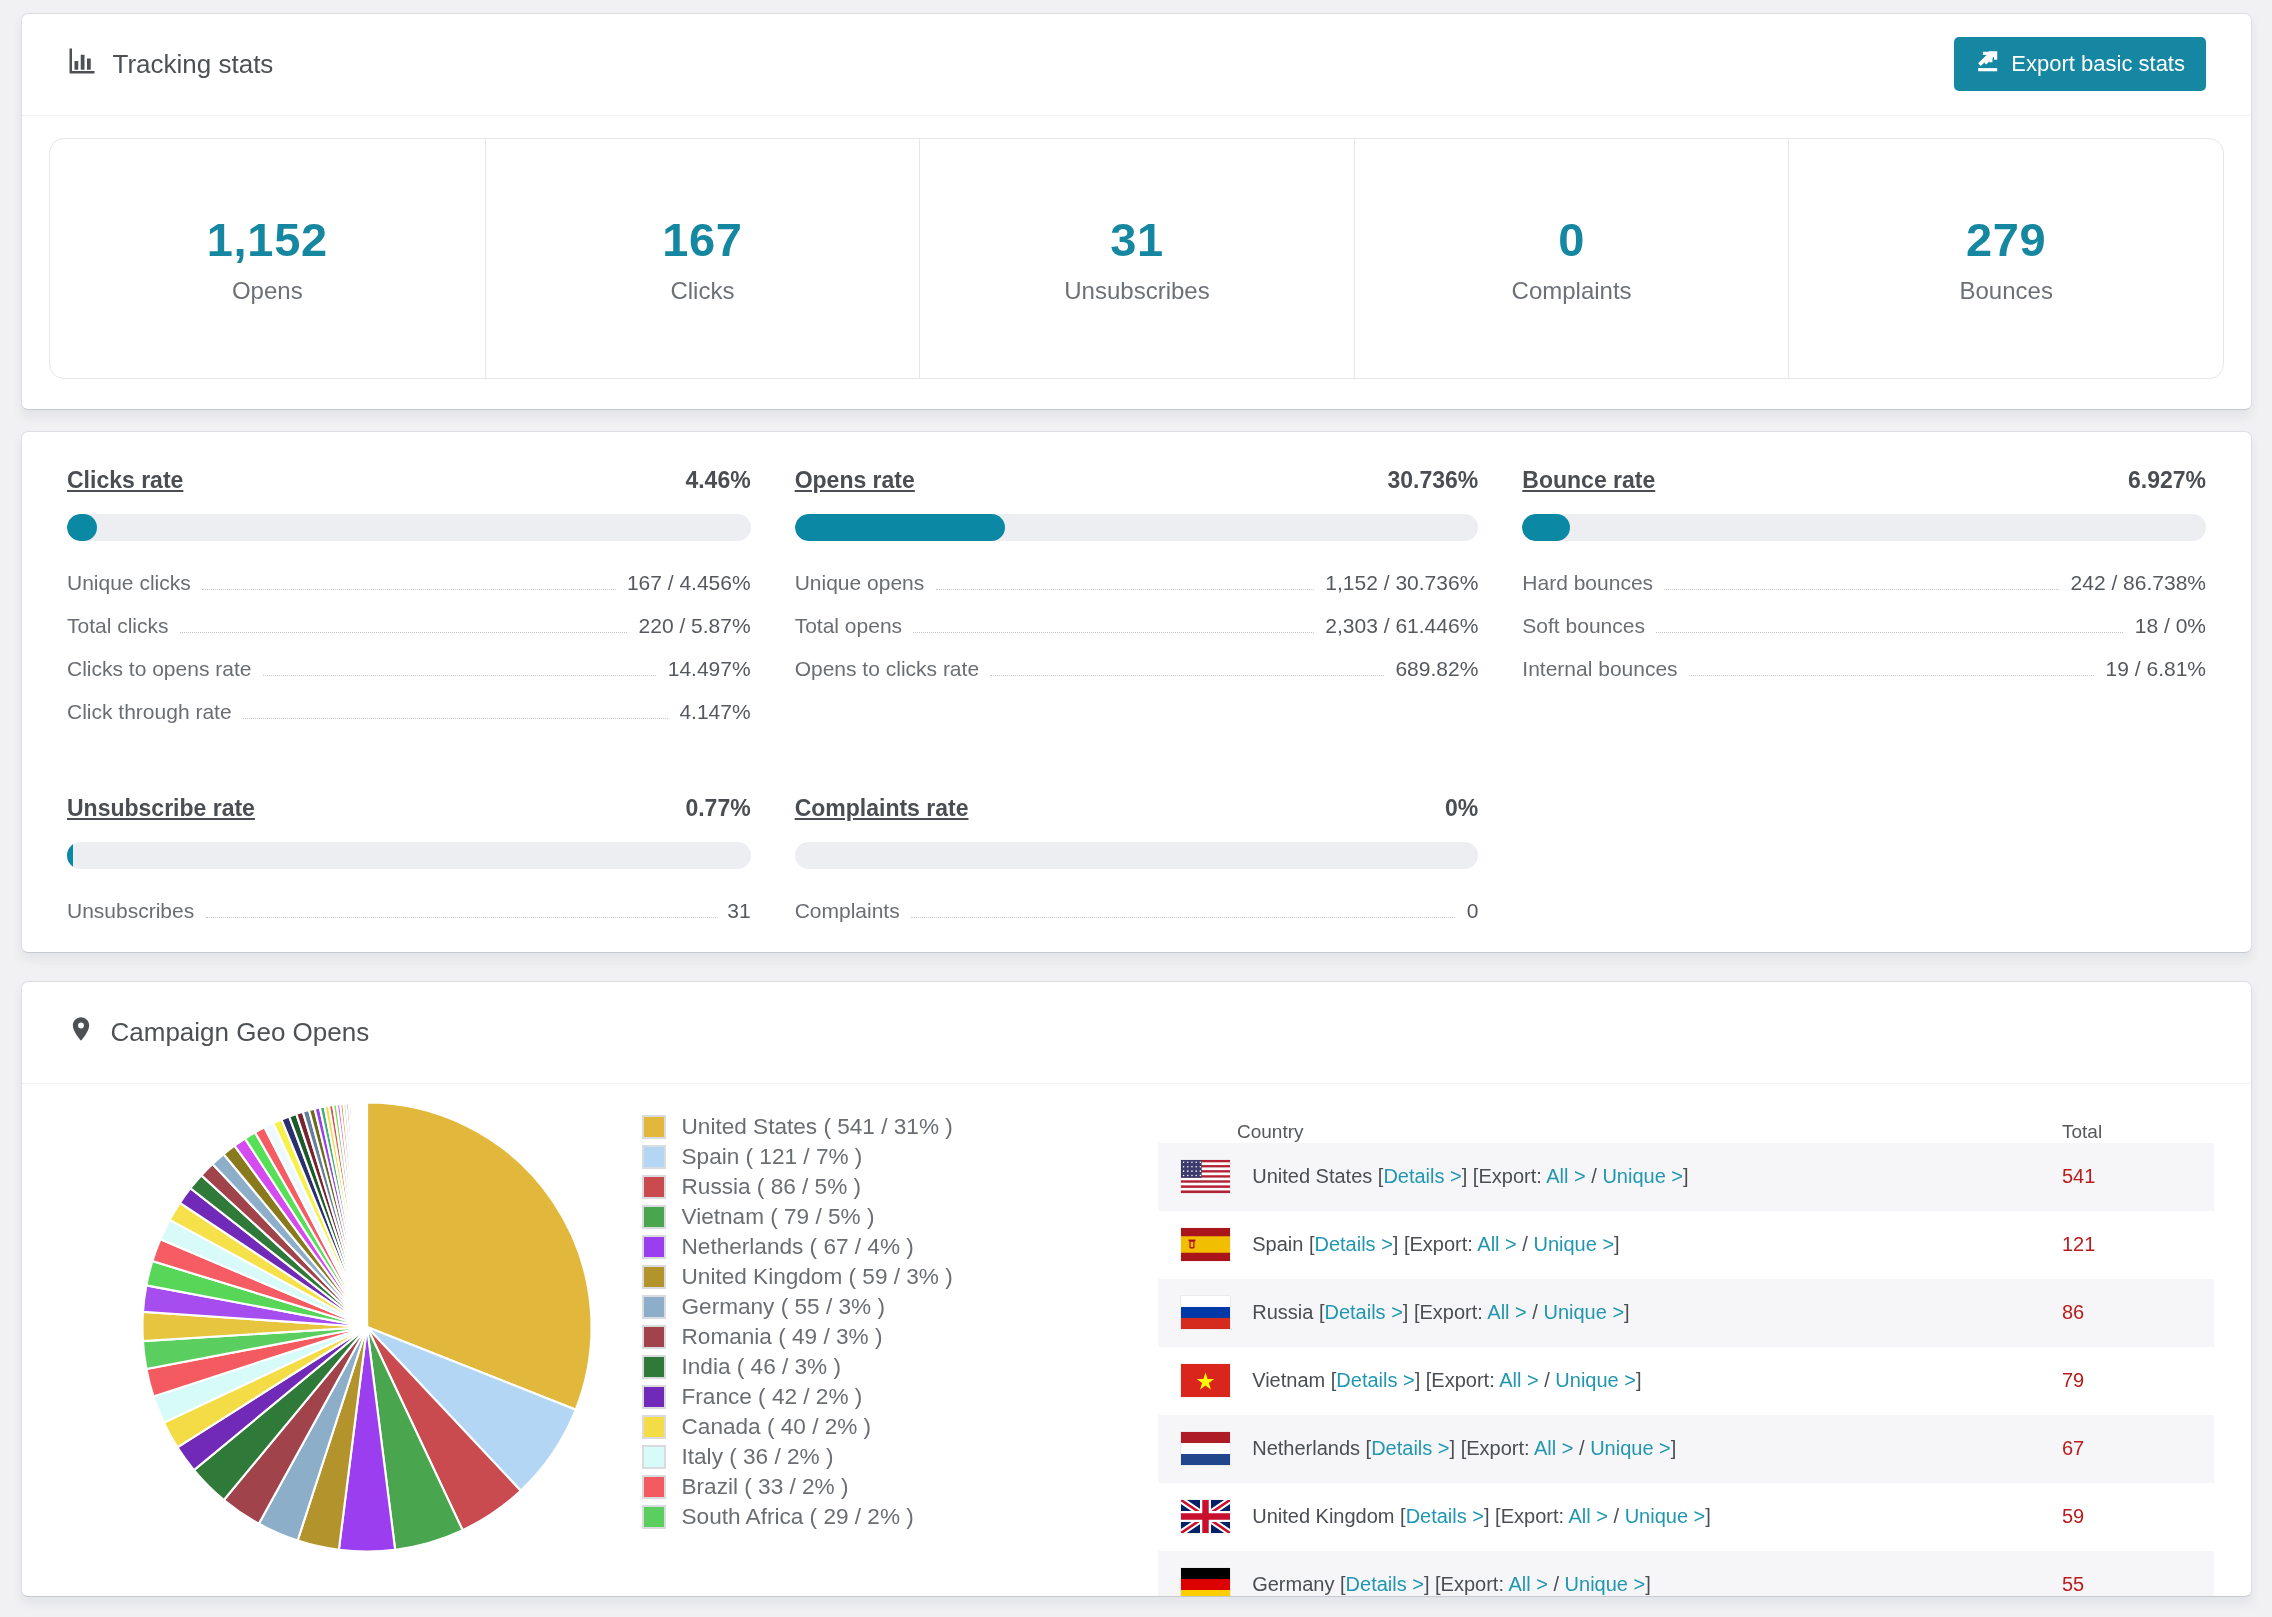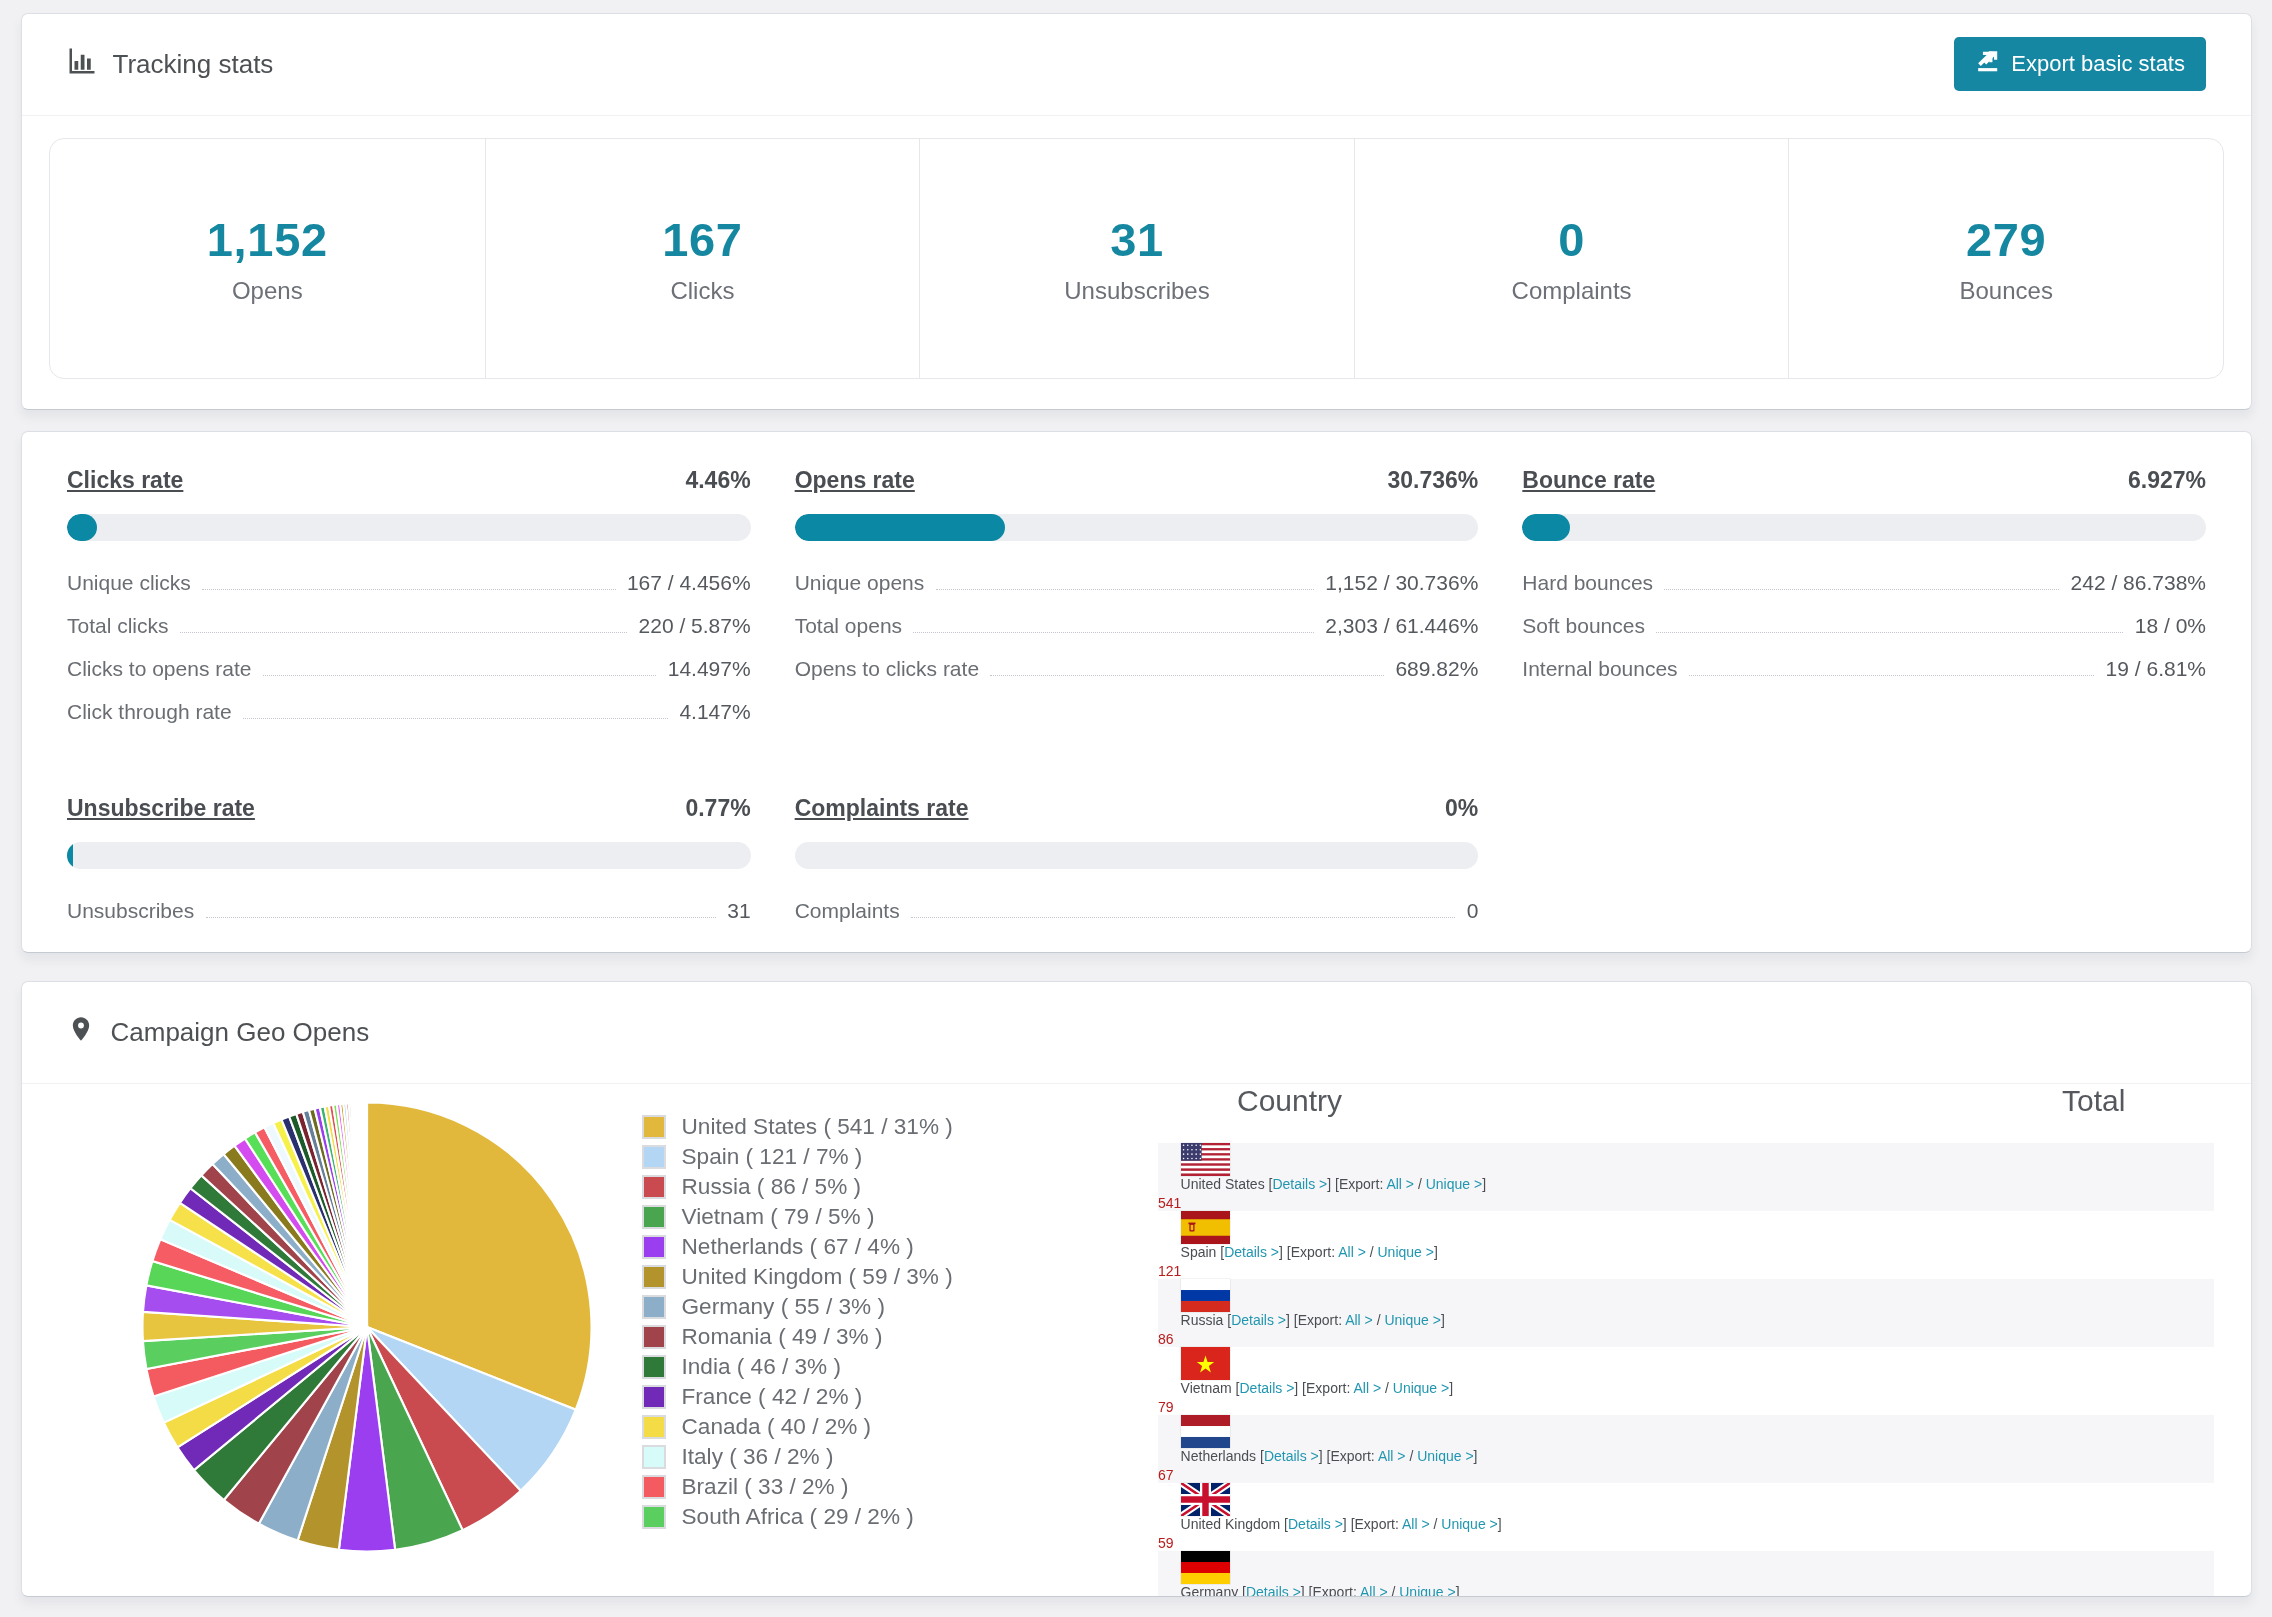--- a/index.html
+++ b/index.html
@@ -63,24 +63,24 @@
 
   
   .geo-body { position:relative; height:515px; }
   #pie { position:absolute; left:112px; top:10px; }
   .legend { position:absolute; left:620px; top:28px; list-style:none; }
   .legend li { display:flex; align-items:center; gap:15.5px; height:30px; }
   .legend .swatch { width:24px; height:24px; border:2.1px solid #d9dbde; flex:0 0 auto; }
   .legend .ltext { font-size:22.6px; color:#6a6e73; white-space:nowrap; }
 
   .geo-table { position:absolute; left:1136px; top:0; width:1056px; }
-  .geo-thead { display:flex; height:59px; align-items:flex-start; font-size:30px; color:#55595e; }
+  .geo-thead { display:flex; height:59px; align-items:flex-end; font-size:19px; color:#55595e; }
   .geo-thead .th-country { padding-left:79px; flex:1; }
   .geo-thead .th-total { width:152px; }
-  .geo-row { display:flex; height:68px; font-size:14px; color:#4a4e52;flex-direction:column; }
+  .geo-row { display:flex; align-items:center; height:68px; font-size:20px; color:#4a4e52; }
   .geo-row.stripe { background:#f6f6f8; }
   .geo-row .flag { margin-left:22.6px; width:49px; height:33px; flex:0 0 auto; box-shadow:0 0 0 0.7px rgba(0,0,0,.07); }
   .geo-row .flag svg { display:block; width:49px; height:33px; }
   .geo-row .country-cell { flex:1; padding-left:22.6px; white-space:nowrap; }
   .geo-row a { color:#2196b0; text-decoration:none; cursor:pointer; }
   .geo-row .total-cell { width:152px; color:#b91c1c; }
 </style>
 </head>
 <body>
 

